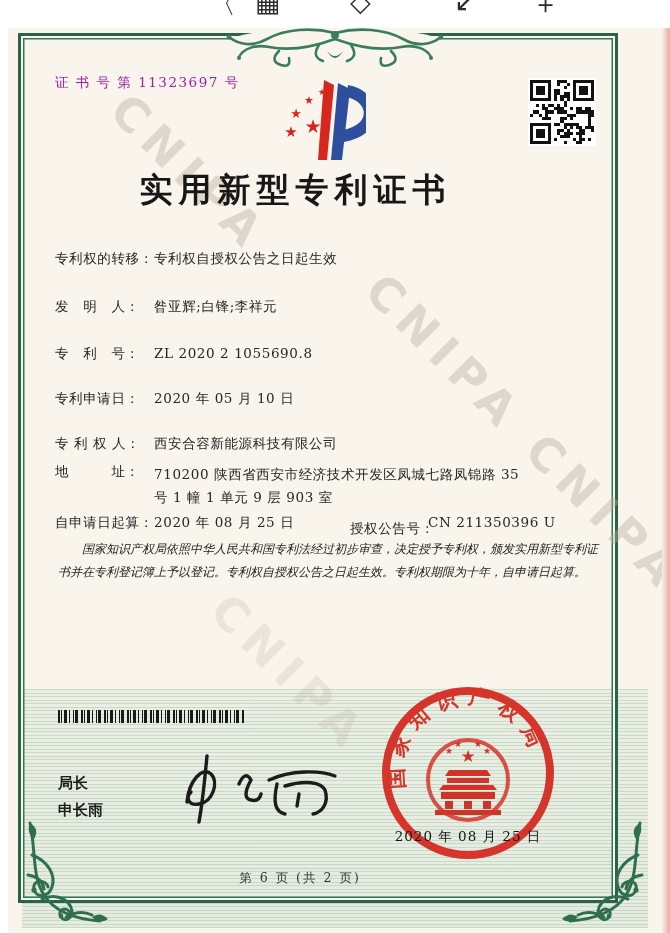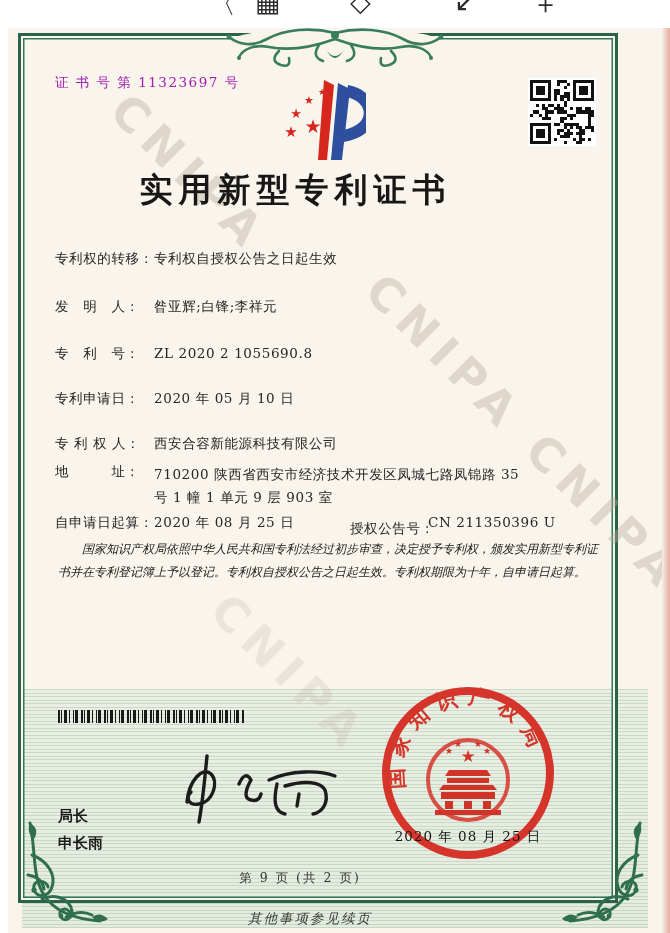--- a/index.html
+++ b/index.html
@@ -42,22 +42,22 @@
   .row .val2{position:absolute;left:420px;top:0;white-space:nowrap;}
   .paras{position:absolute;left:50px;top:510px;width:540px;
     font-style:italic;font-size:12px;line-height:22.5px;color:#222;
     text-align:justify;}
   .paras p{margin:0;text-indent:2em;}
   .barcode{position:absolute;left:50px;top:682px;width:186px;height:13px;
     background:
      repeating-linear-gradient(90deg,#191919 0 2px,transparent 2px 3px,#191919 3px 4px,transparent 4px 6px,
        #191919 6px 9px,transparent 9px 11px,#191919 11px 12px,transparent 12px 15px,
        #191919 15px 16px,transparent 16px 17px,#191919 17px 20px,transparent 20px 23px);}
-  .director{position:absolute;left:50px;top:743px;font-family:Liberation Serif, serif;
-    font-weight:bold;font-size:15px;color:#1d1d1d;line-height:27px;margin-top:32px;}
+  .director{position:absolute;left:50px;top:743px;font-family:Liberation Mono, monospace;
+    font-weight:bold;font-size:15px;color:#1d1d1d;line-height:27px;}
   .sig{position:absolute;left:165px;top:722px;width:170px;height:78px;}
   .seal{position:absolute;left:367px;top:652px;width:186px;height:186px;}
   .sealdate{position:absolute;left:378px;top:800px;width:164px;text-align:center;
     font-size:13.5px;letter-spacing:1px;color:#141414;z-index:7;}
   .footer{position:absolute;left:0;top:842px;width:584px;text-align:center;font-size:12.5px;
     letter-spacing:2px;color:#333;}
   .contnote{position:absolute;left:0;top:882px;width:604px;text-align:center;
     font-style:italic;font-size:13.5px;letter-spacing:2px;color:#3a3a3a;}
   .orn-top{position:absolute;left:207px;top:-3px;width:240px;height:46px;}
   .orn-corner{position:absolute;width:92px;height:104px;}
@@ -443,18 +443,17 @@
           <rect x="70" y="121" width="8" height="8"></rect>
             <rect x="89" y="121" width="8" height="8"></rect>
             <rect x="108" y="121" width="8" height="8"></rect>
           <rect x="60" y="130" width="66" height="5"></rect>
         </g>
         <circle cx="93" cy="100" r="40" fill="none" stroke="#d5281e" stroke-width="4" opacity="0.85"></circle>
       </g>
     </svg>
     <div class="sealdate">2020 年 08 月 25 日</div>
 
-    <div class="footer">第 9 页 (共 2 页)</div>
-    <div class="contnote">其他事项参见续页</div>
+    <div class="footer">第 6 页 (共 2 页)</div>
   </div>
 </div>
 
 <div class="edge-strip"></div>
 
 </body></html>

